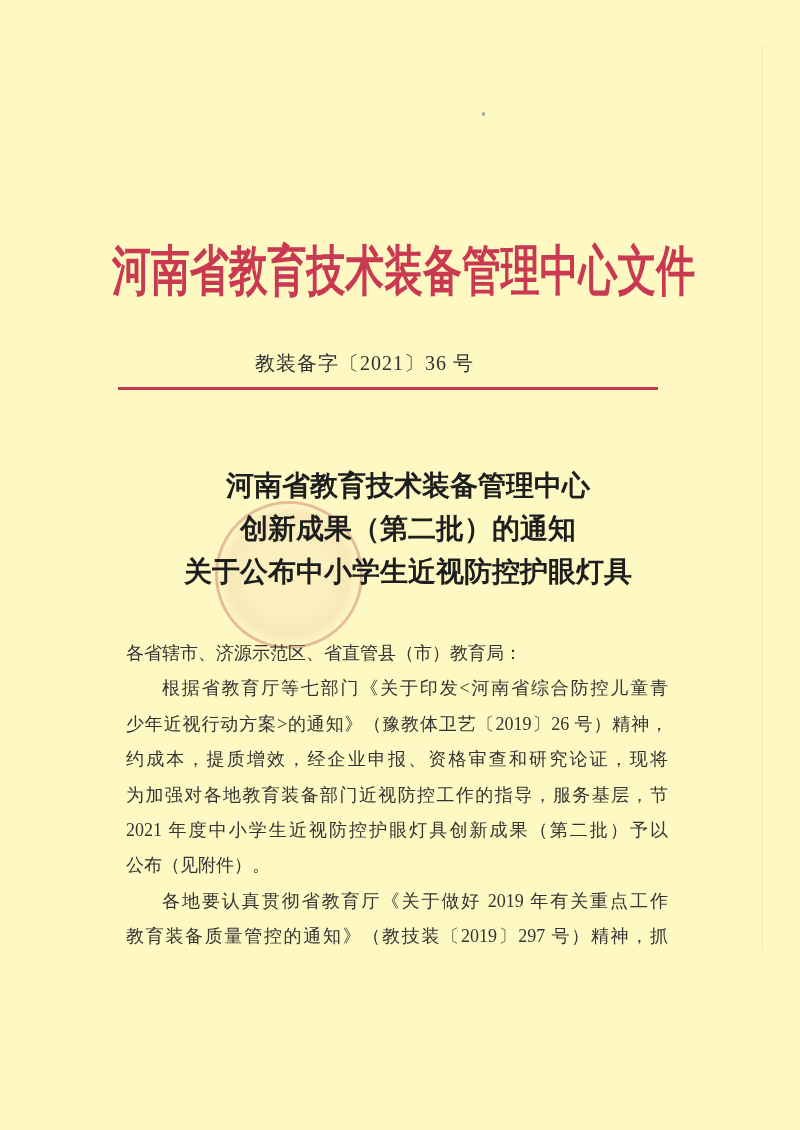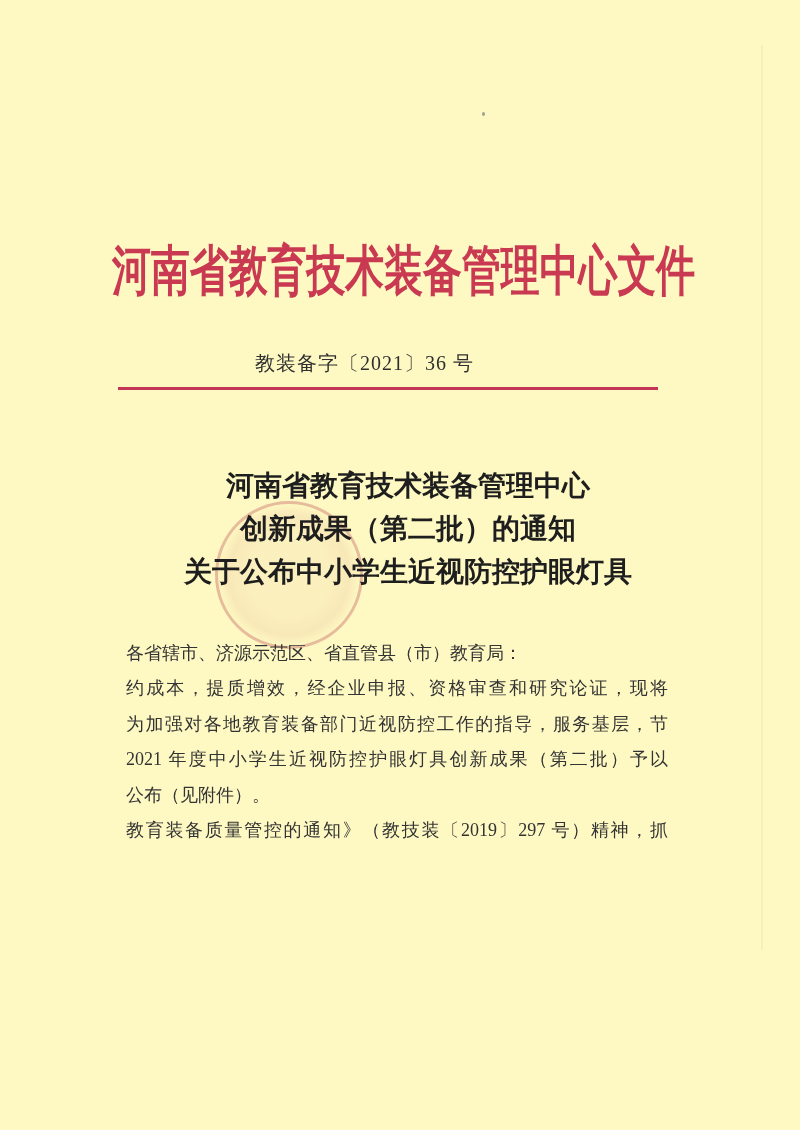--- a/index.html
+++ b/index.html
@@ -113,21 +113,24 @@
 
   <div class="title">
     <div>河南省教育技术装备管理中心</div>
     <div>创新成果（第二批）的通知</div>
     <div>关于公布中小学生近视防控护眼灯具</div>
   </div>
 
   <div class="bodytext">
     <div class="bl">各省辖市、济源示范区、省直管县（市）教育局：</div>
 
+    <div class="bl j ind">根据省教育厅等七部门《关于印发&lt;河南省综合防控儿童青</div>
+    <div class="bl j">少年近视行动方案&gt;的通知》（豫教体卫艺〔2019〕26 号）精神，</div>
     <div class="bl j">约成本，提质增效，经企业申报、资格审查和研究论证，现将</div>
     <div class="bl j">为加强对各地教育装备部门近视防控工作的指导，服务基层，节</div>
     <div class="bl j">2021 年度中小学生近视防控护眼灯具创新成果（第二批）予以</div>
     <div class="bl">公布（见附件）。</div>
 
+    <div class="bl j ind">各地要认真贯彻省教育厅《关于做好 2019 年有关重点工作</div>
     <div class="bl j">教育装备质量管控的通知》（教技装〔2019〕297 号）精神，抓</div>
   </div>
 
 </div>
 
 </body></html>

